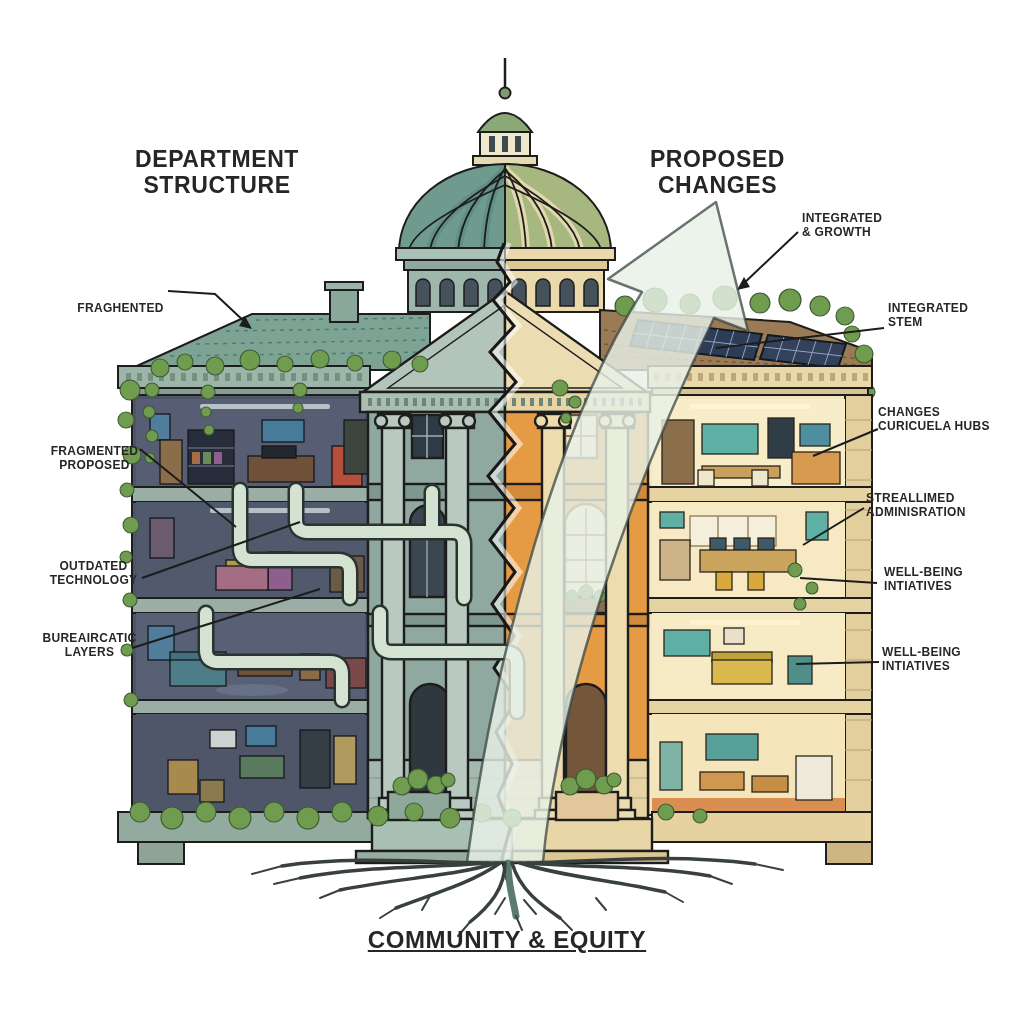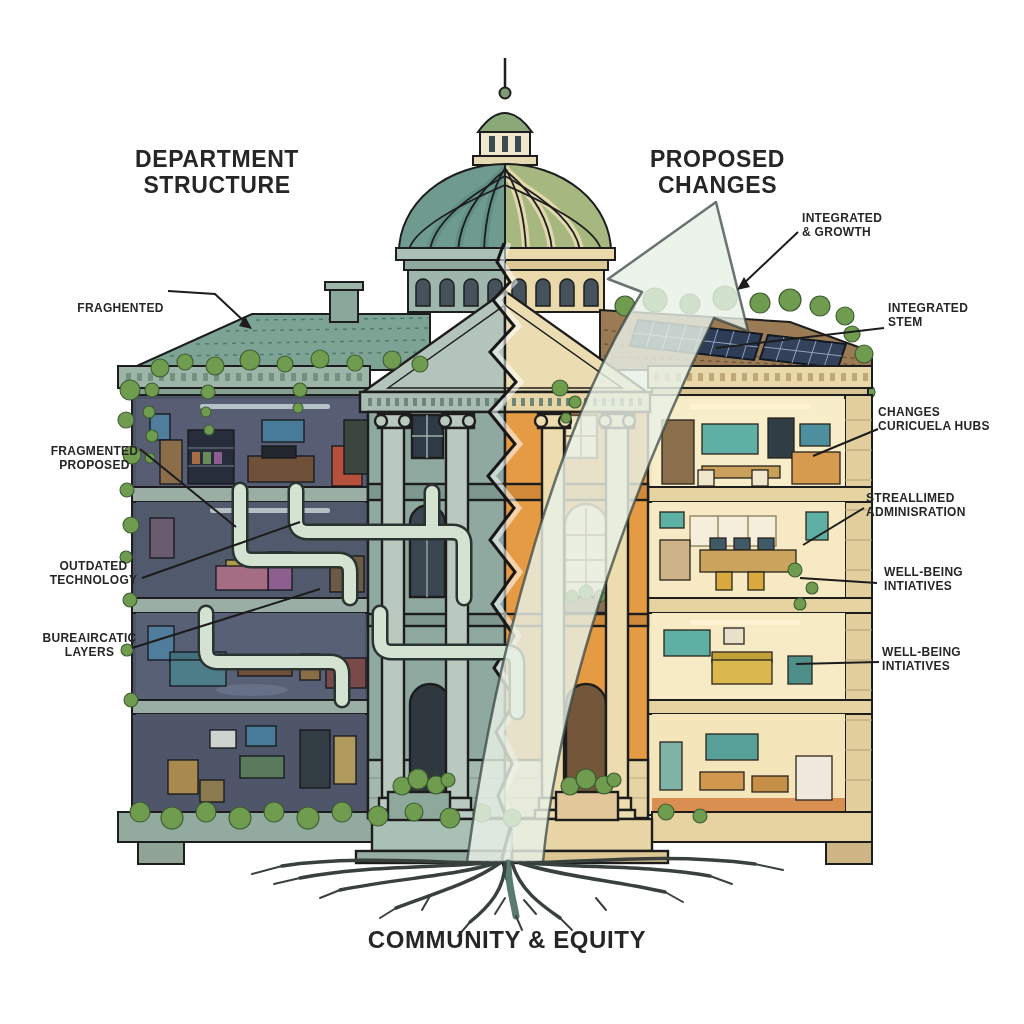--- a/index.html
+++ b/index.html
@@ -4,21 +4,21 @@
 <style>
   html,body{margin:0;padding:0;background:#ffffff;}
   .stage{position:relative;width:1024px;height:1024px;background:#ffffff;overflow:hidden;
          font-family:"Liberation Sans",sans-serif;padding-left:41px;}
   .stage svg{position:absolute;left:0;top:0;}
   .lbl{position:absolute;font-weight:700;color:#262626;letter-spacing:.3px;line-height:1.14;}
   .lbl .ln{display:block;}
   .title{font-size:23px;letter-spacing:.6px;text-align:center;}
   .side{font-size:12px;}
   .side.center{text-align:center;}
-  .bottom{font-size:24px;text-align:center;letter-spacing:.6px;}
+  .bottom{font-size:24px;text-align:center;letter-spacing:.6px;text-decoration:underline;}
 </style>
 </head>
 <body>
 
 <div class="stage">
 
 <svg width="1024" height="1024" viewBox="0 0 1024 1024">
 
   <g stroke="#1d1d1d" stroke-width="2">
     <line x1="505" y1="58" x2="505" y2="90" stroke-width="2.5"></line>

